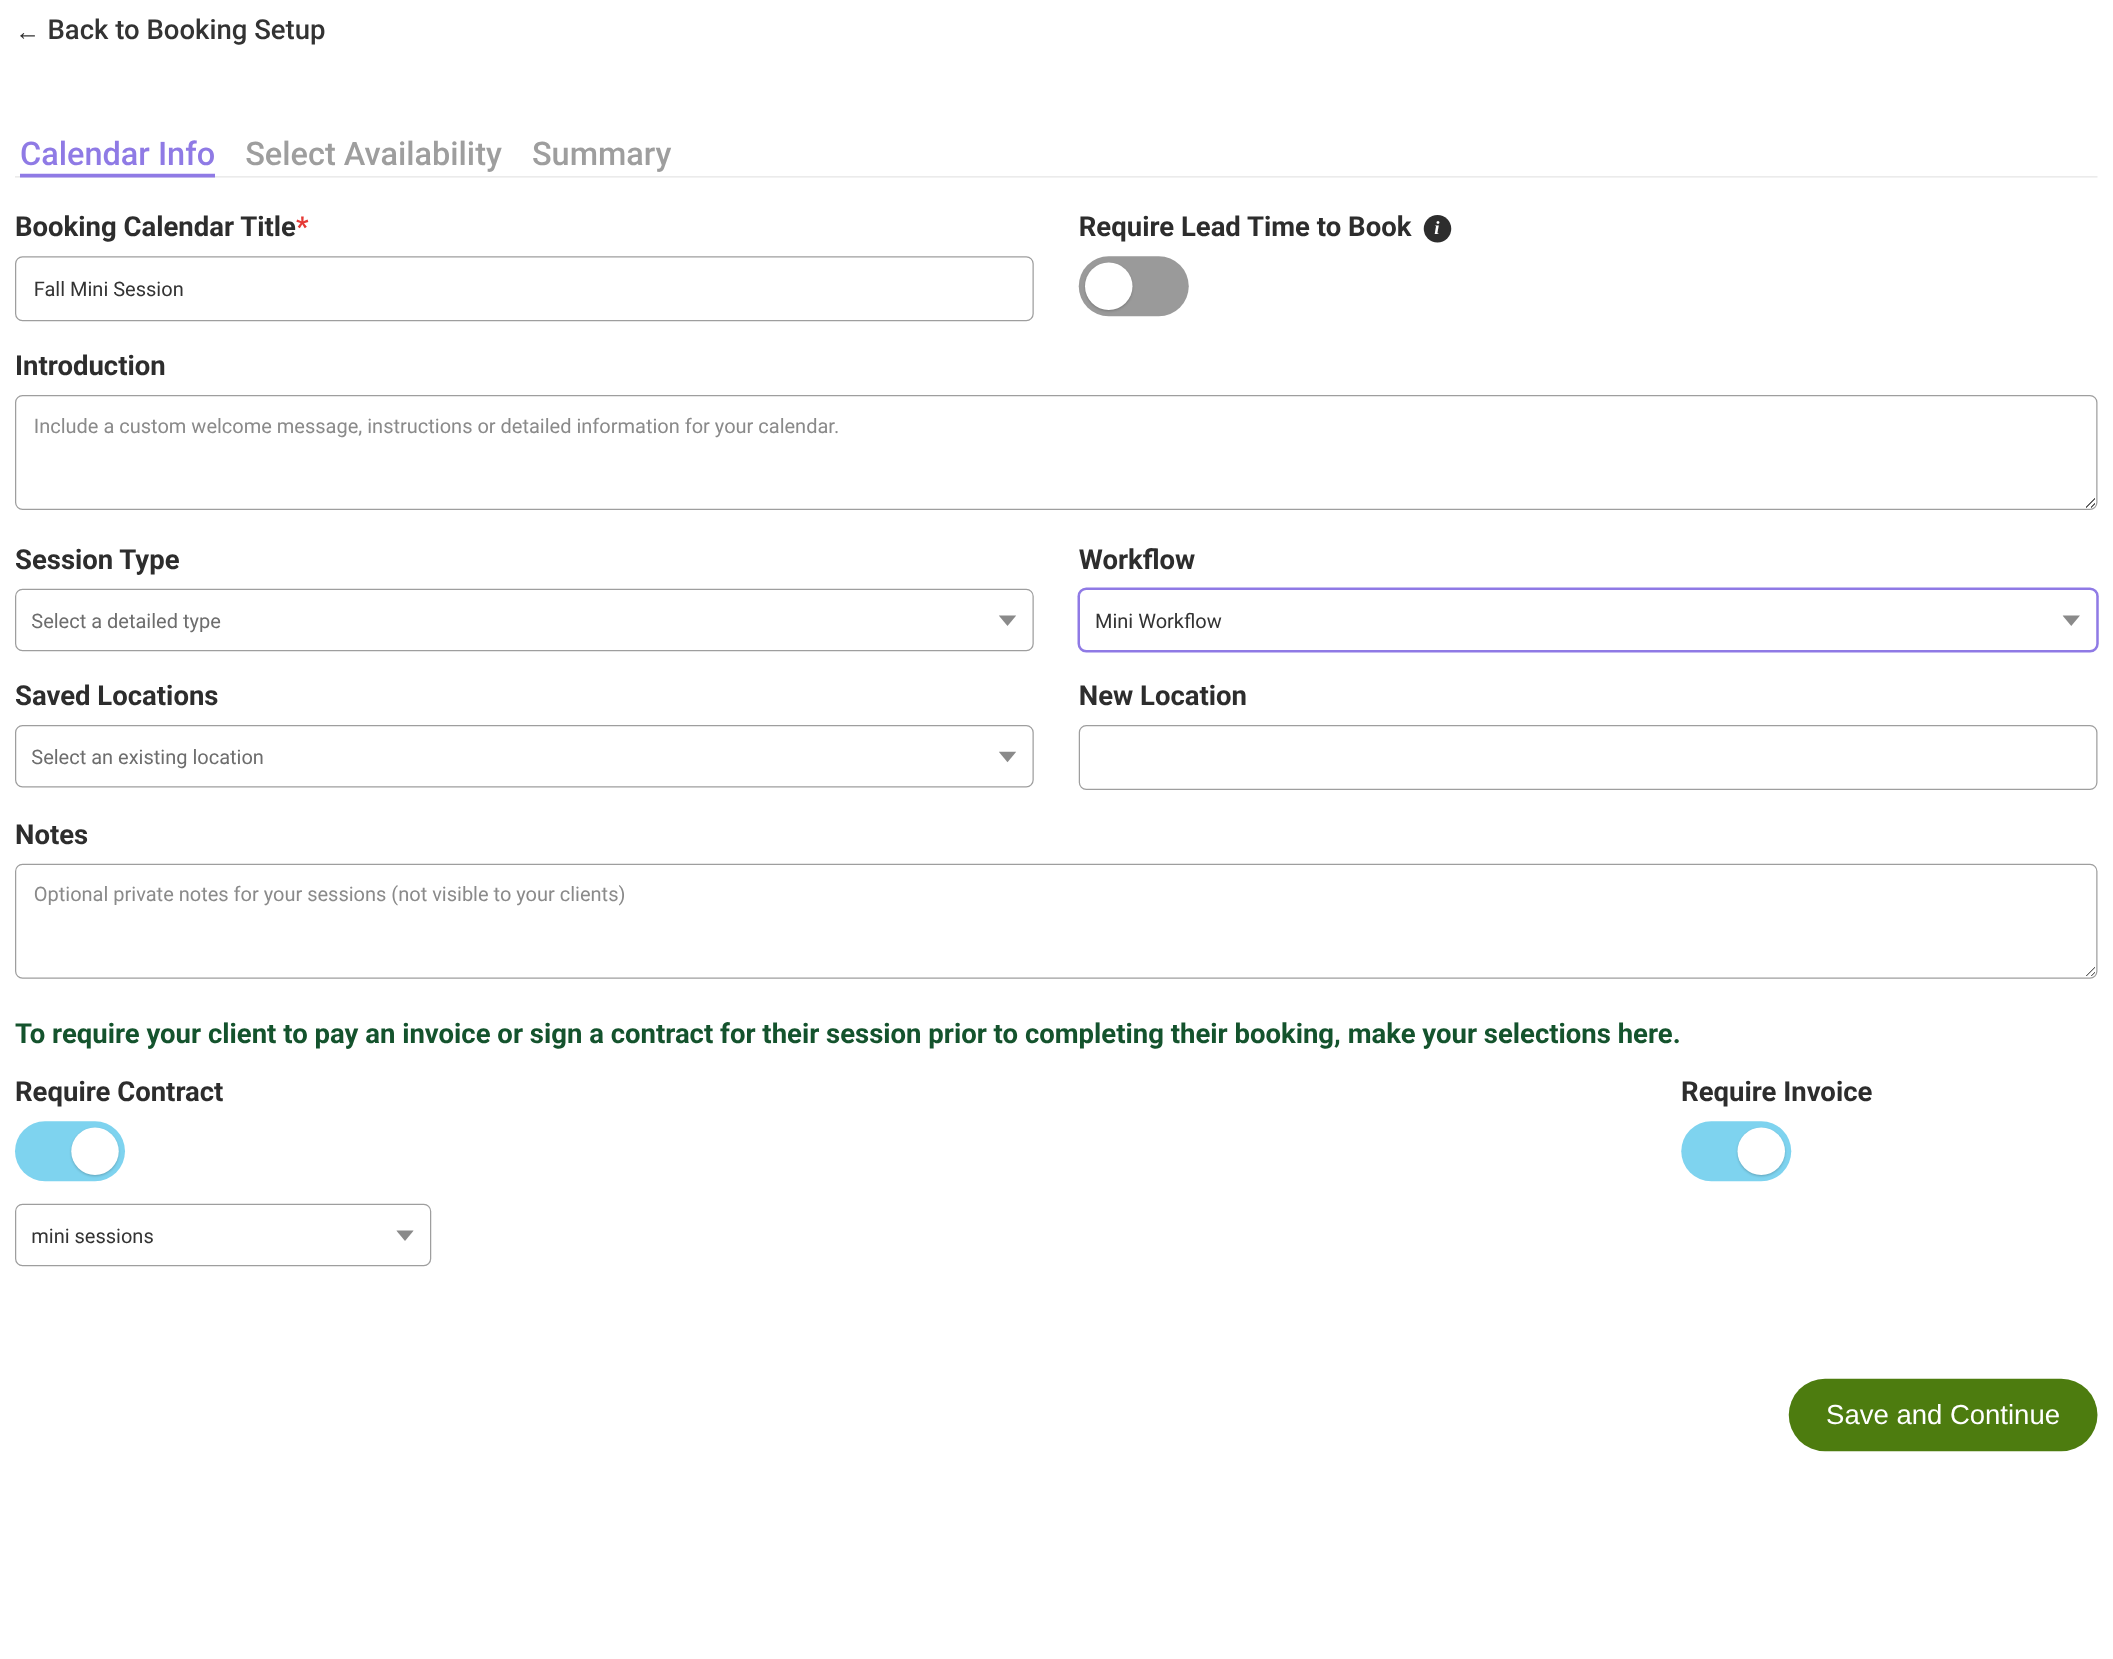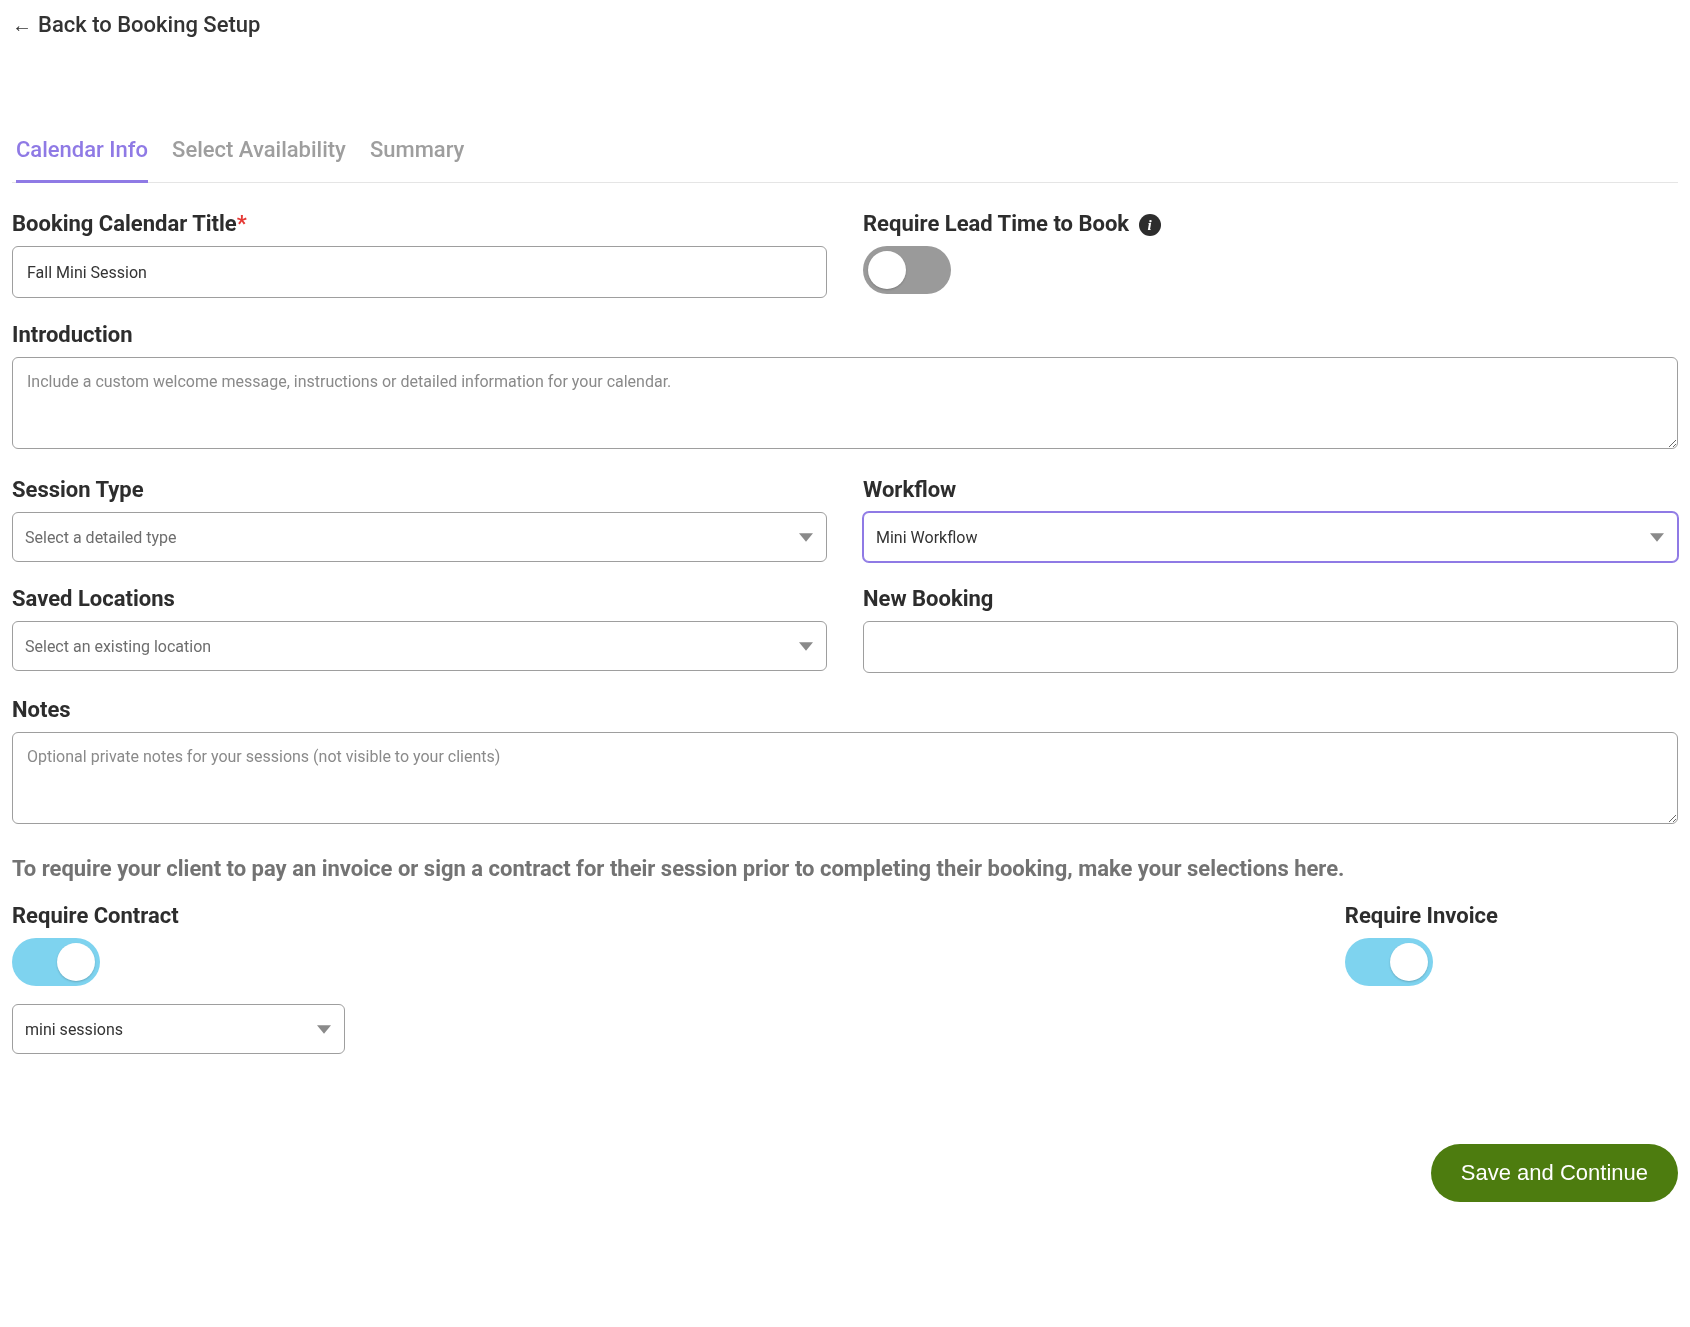--- a/index.html
+++ b/index.html
@@ -34,27 +34,26 @@
     line-height: 1;
   }
   .tabs {
     display: flex;
     gap: 24px;
     margin-top: 72px;
     border-bottom: 1px solid #e5e5e5;
     padding-left: 4px;
   }
   .tab {
-    font-size: 22px;
-    padding-bottom: 18px;
+    font-size: 26px;
+    padding-bottom: 0;
     color: #9e9e9e;
     cursor: pointer;
     font-weight: 500;
     margin-bottom: -1px;
-    margin-top: 28px;
   }
   .tab.active {
     color: #8f7ae5;
     border-bottom: 3px solid #8f7ae5;
   }
   .form {
     padding-top: 28px;
   }
   .row {
     display: flex;
@@ -179,21 +178,21 @@
     border: 1px solid #b5b5b5;
     border-radius: 6px;
     padding: 12px 14px;
     height: 50px;
     font-size: 22px;
     width: 100%;
   }
   .section-text {
     font-size: 22px;
     font-weight: 700;
-    color: #737373;
+    color: #14532d;
     margin: 28px 0 22px 0;
   }
   .require-row {
     display: flex;
     justify-content: space-between;
     margin-bottom: 18px;
   }
   .require-col-left {
     width: 37%;
   }
@@ -302,21 +301,21 @@
             <span>Select an existing location</span>
           </div>
           <span class="select-caret">
             <svg class="caret-svg" viewBox="0 0 10 6">
                 <path d="M0 0 L5 6 L10 0 Z"></path>
               </svg>
           </span>
         </div>
       </div>
       <div class="col">
-        <label class="field-label">New Booking</label>
+        <label class="field-label">New Location</label>
         <input type="text" class="plain-input" value="" style="">
       </div>
     </div>
 
     <div class="row">
       <div class="col full">
         <label class="field-label">Notes</label>
         <textarea placeholder="Optional private notes for your sessions (not visible to your clients)" style=""></textarea>
       </div>
     </div>

